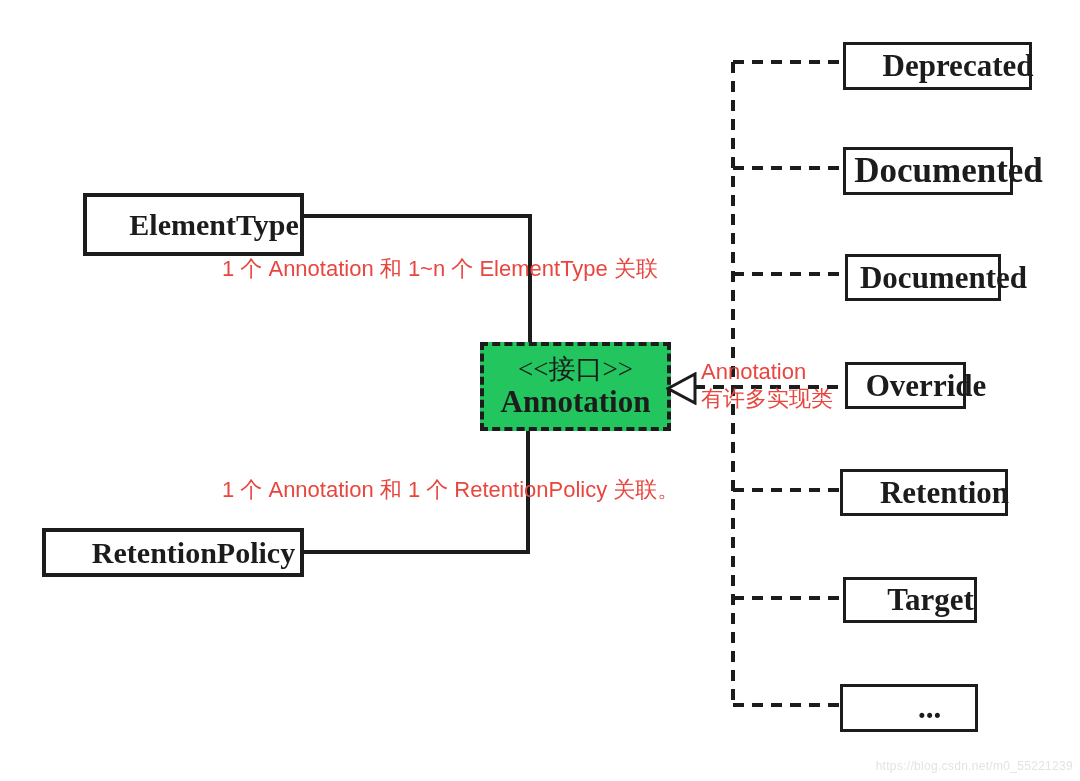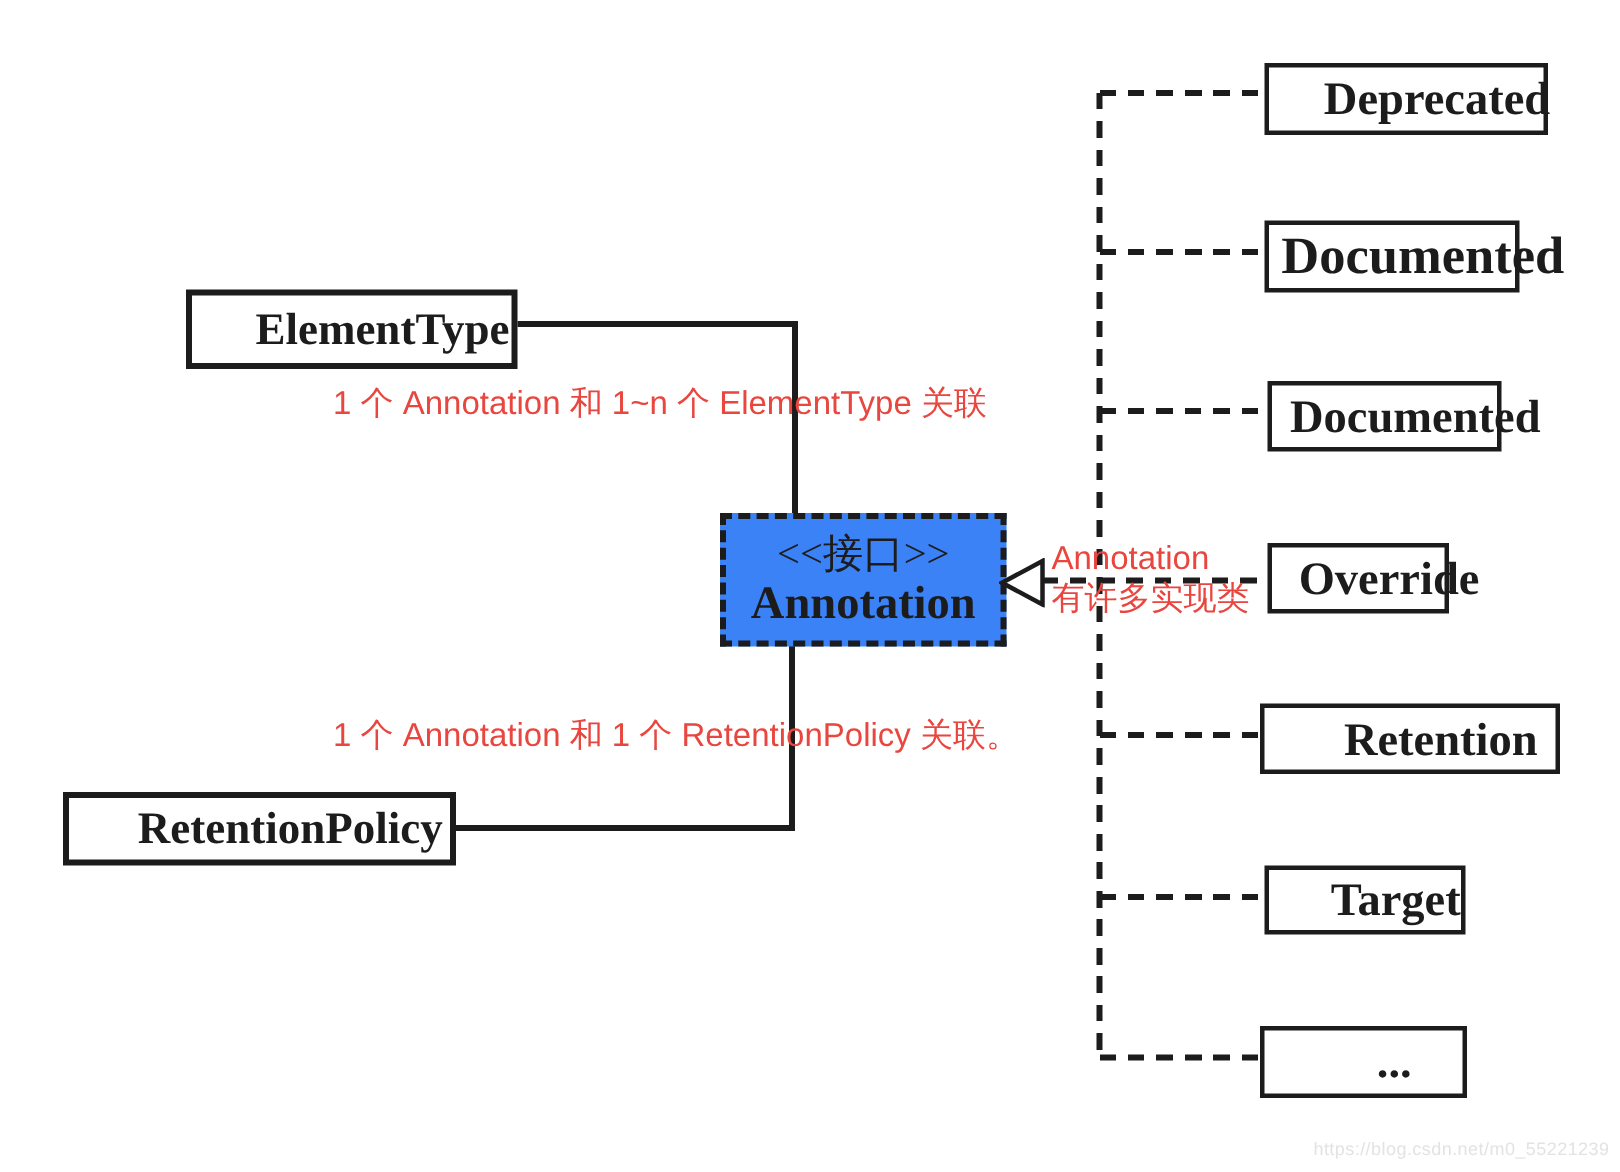--- a/index.html
+++ b/index.html
@@ -51,36 +51,36 @@
     display: flex;
     align-items: center;
     justify-content: center;
     font-family: "Liberation Serif", "DejaVu Serif", serif;
     font-weight: 700;
     color: #1c1c1c;
     white-space: nowrap;
     padding-left: 41px;
   }
 
-  .box-elementtype     { left: 83px;  top: 193px; width: 221px; height: 53px; border-width: 4px; font-size: 30px; margin-left: 41px; }
+  .box-elementtype     { left: 83px;  top: 193px; width: 221px; height: 63px; border-width: 4px; font-size: 30px; }
   .box-retentionpolicy { left: 42px;  top: 528px; width: 262px; height: 49px; border-width: 4px; font-size: 30px; }
 
   .box-deprecated { left: 843px; top: 42px;  width: 189px; height: 48px; font-size: 31px; }
   .box-documented { left: 843px; top: 147px; width: 170px; height: 48px; font-size: 35px; }
   .box-inherited  { left: 845px; top: 254px; width: 156px; height: 47px; font-size: 31px; }
   .box-override   { left: 845px; top: 362px; width: 121px; height: 47px; font-size: 31px; }
-  .box-retention  { left: 840px; top: 469px; width: 200px; height: 47px; font-size: 31px; }
+  .box-retention  { left: 840px; top: 469px; width: 168px; height: 47px; font-size: 31px; }
   .box-target     { left: 843px; top: 577px; width: 134px; height: 46px; font-size: 31px; }
   .box-ellipsis   { left: 840px; top: 684px; width: 138px; height: 48px; font-size: 31px; }
 
   .iface-box {
     position: absolute;
     z-index: 3;
     left: 480px; top: 342px; width: 191px; height: 89px;
-    background: #3b82f6;
+    background: #22c55e;
     border: 4px dashed #1c1c1c;
     display: flex;
     flex-direction: column;
     align-items: center;
     justify-content: center;
     color: #1c1c1c;
     font-family: "Liberation Serif", "DejaVu Serif", serif;
   }
   .iface-stereotype { font-size: 27px; font-weight: 400; line-height: 1.15; }
   .iface-name       { font-size: 31px; font-weight: 700; line-height: 1.1; }

